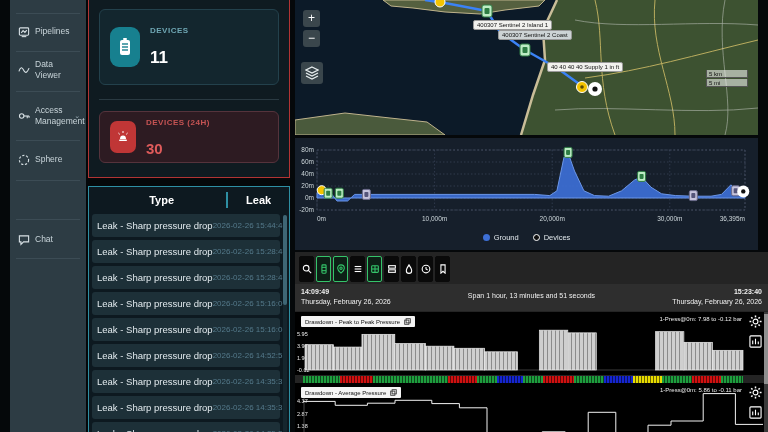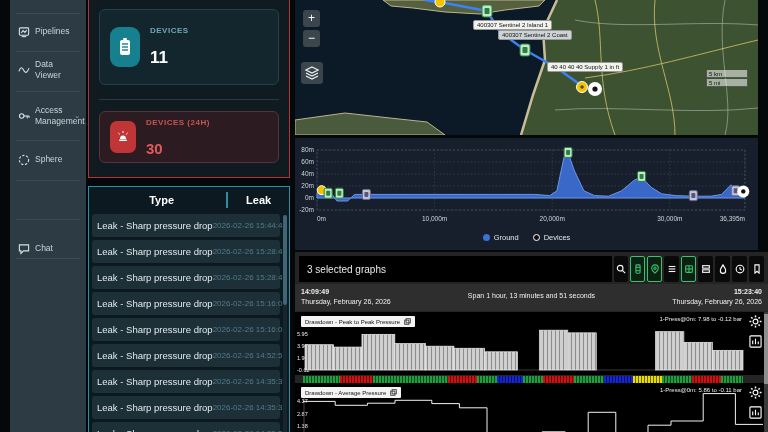--- a/index.html
+++ b/index.html
@@ -127,21 +127,21 @@
           <svg viewBox="0 0 13 13">
             <circle cx="4" cy="6.5" r="2.4"></circle>
             <line x1="6.4" y1="6.5" x2="12" y2="6.5"></line>
             <line x1="10" y1="6.5" x2="10" y2="9"></line>
             <line x1="12" y1="6.5" x2="12" y2="8.4"></line>
           </svg>
         </span>
         <span style="max-width:46px;line-height:1.3">Access Management</span>
         <span class="chev">⌄</span>
       </div>
-      <div class="side-item" style="top: 237px; height: 24px;">
+      <div class="side-item" style="top: 228px; height: 24px;">
         <span class="sicon">
           <svg viewBox="0 0 13 13">
             <path d="M1.5 2 H11.5 V8.5 H6 L3.2 11.2 V8.5 H1.5 Z"></path>
           </svg>
         </span>
         <span style="max-width:46px;line-height:1.3">Chat</span>
       </div>
     </nav>
 
   <section class="stats-panel">
@@ -333,21 +333,20 @@
         <circle cx="448.2948207171315" cy="53.4" r="2.2" fill="#111"></circle>
       </svg>
     <div class="elev-legend">
       <span><span class="dot" style="background:#3d6fd6"></span><span>Ground</span></span>
       <span><span class="dot" style="background:#111;border:1.5px solid #fff"></span><span>Devices</span></span>
     </div>
   </section>
 
   <section class="graphs">
     <div class="toolbar">
-      <input class="searchbox" value="3 selected graphs" style="">
       <div class="tbtn">
         <svg viewBox="0 0 12 12">
             <circle cx="5" cy="5" r="3.4"></circle>
             <line x1="7.6" y1="7.6" x2="11" y2="11"></line>
           </svg>
       </div>
       <span id="toolBtns" style="display:flex;gap:2px">
           <div class="tbtn green">
             <svg viewBox="0 0 12 12">
               <rect x="3.5" y="1" width="5" height="10" rx="1"></rect>

